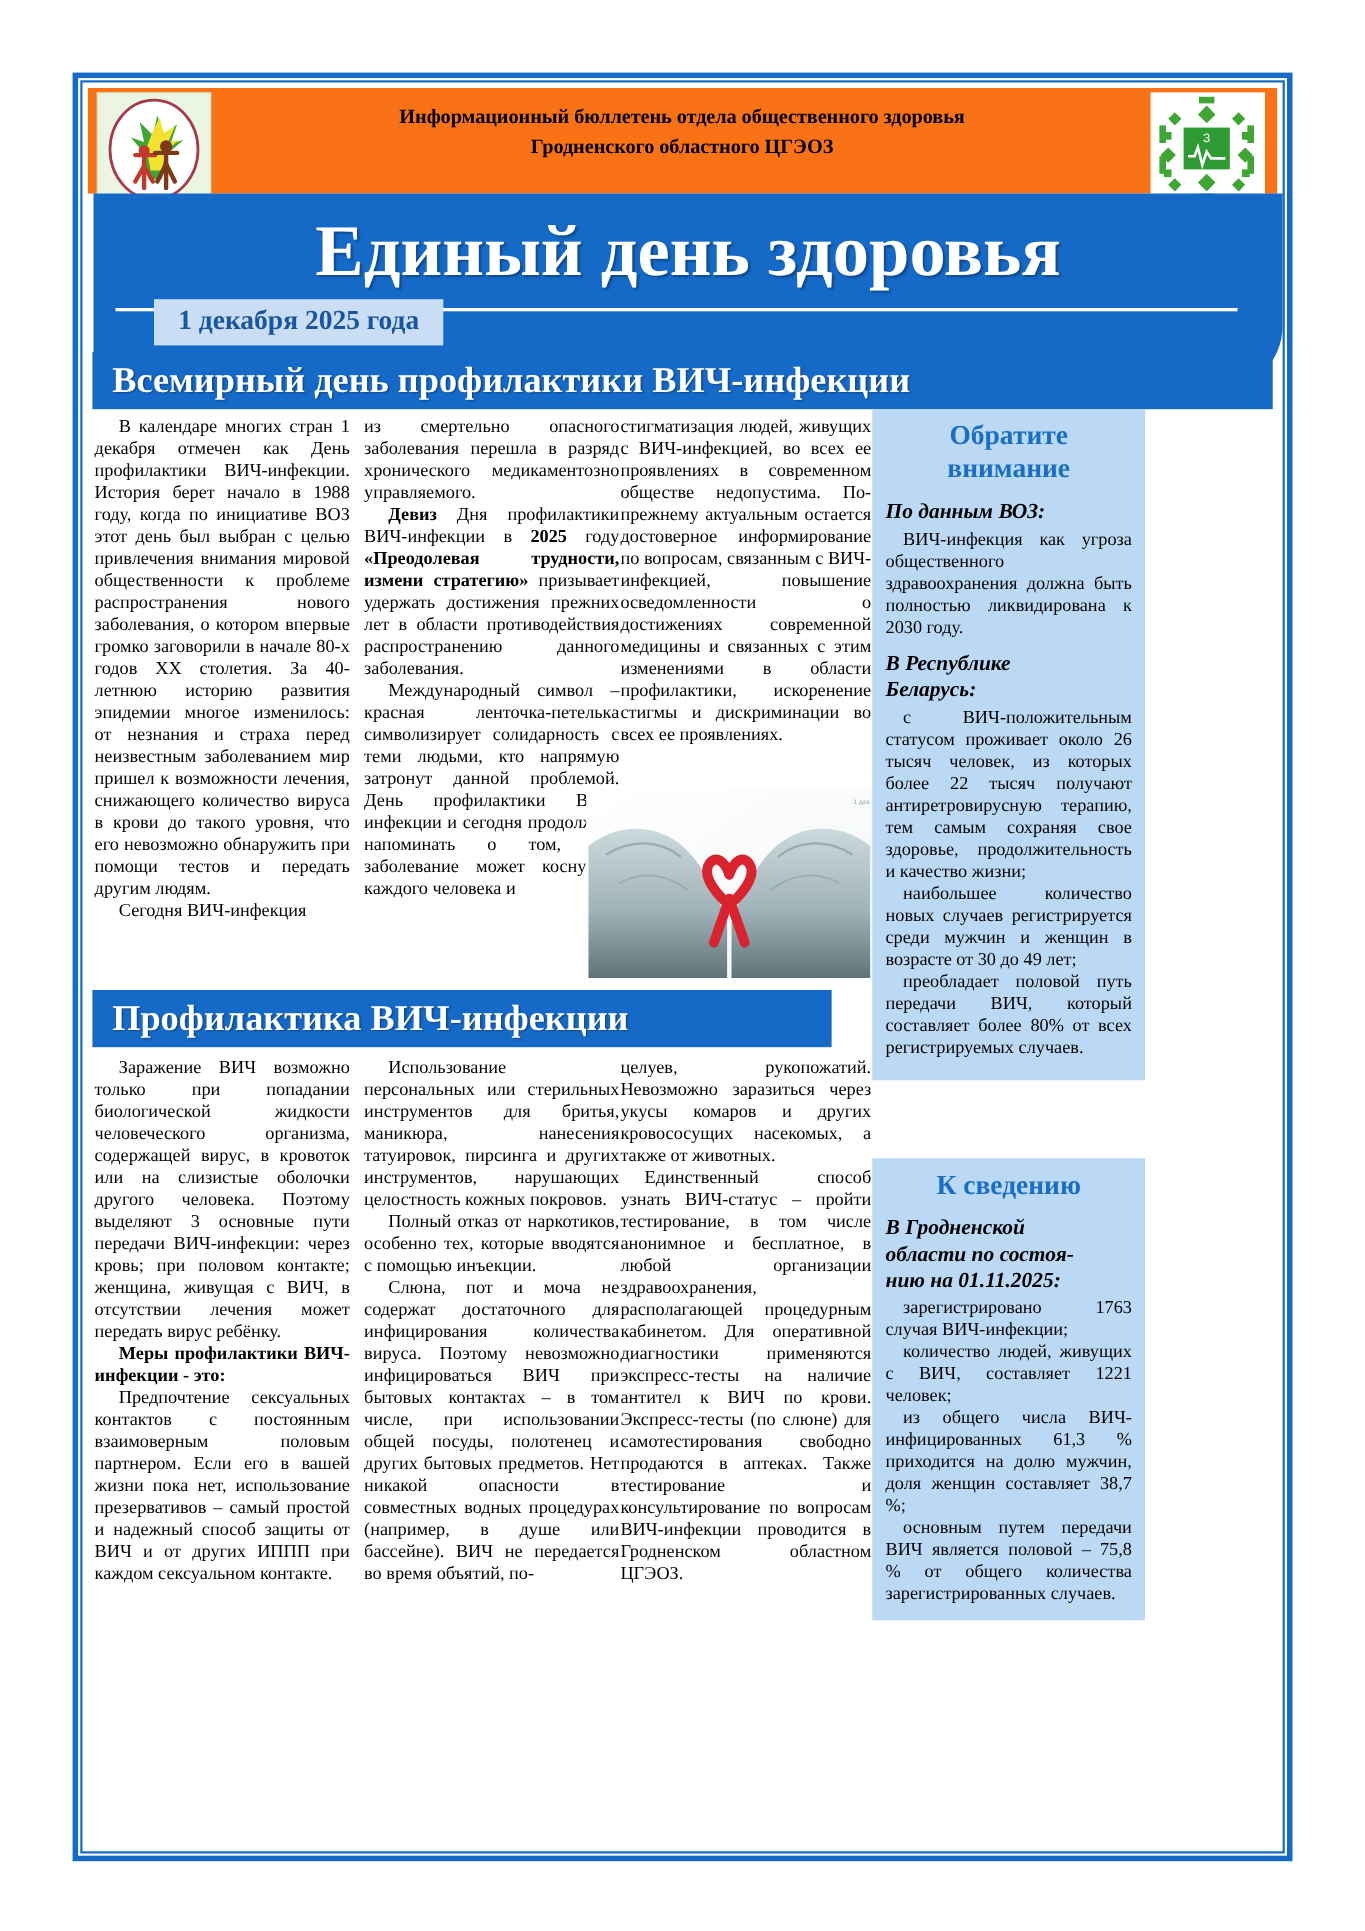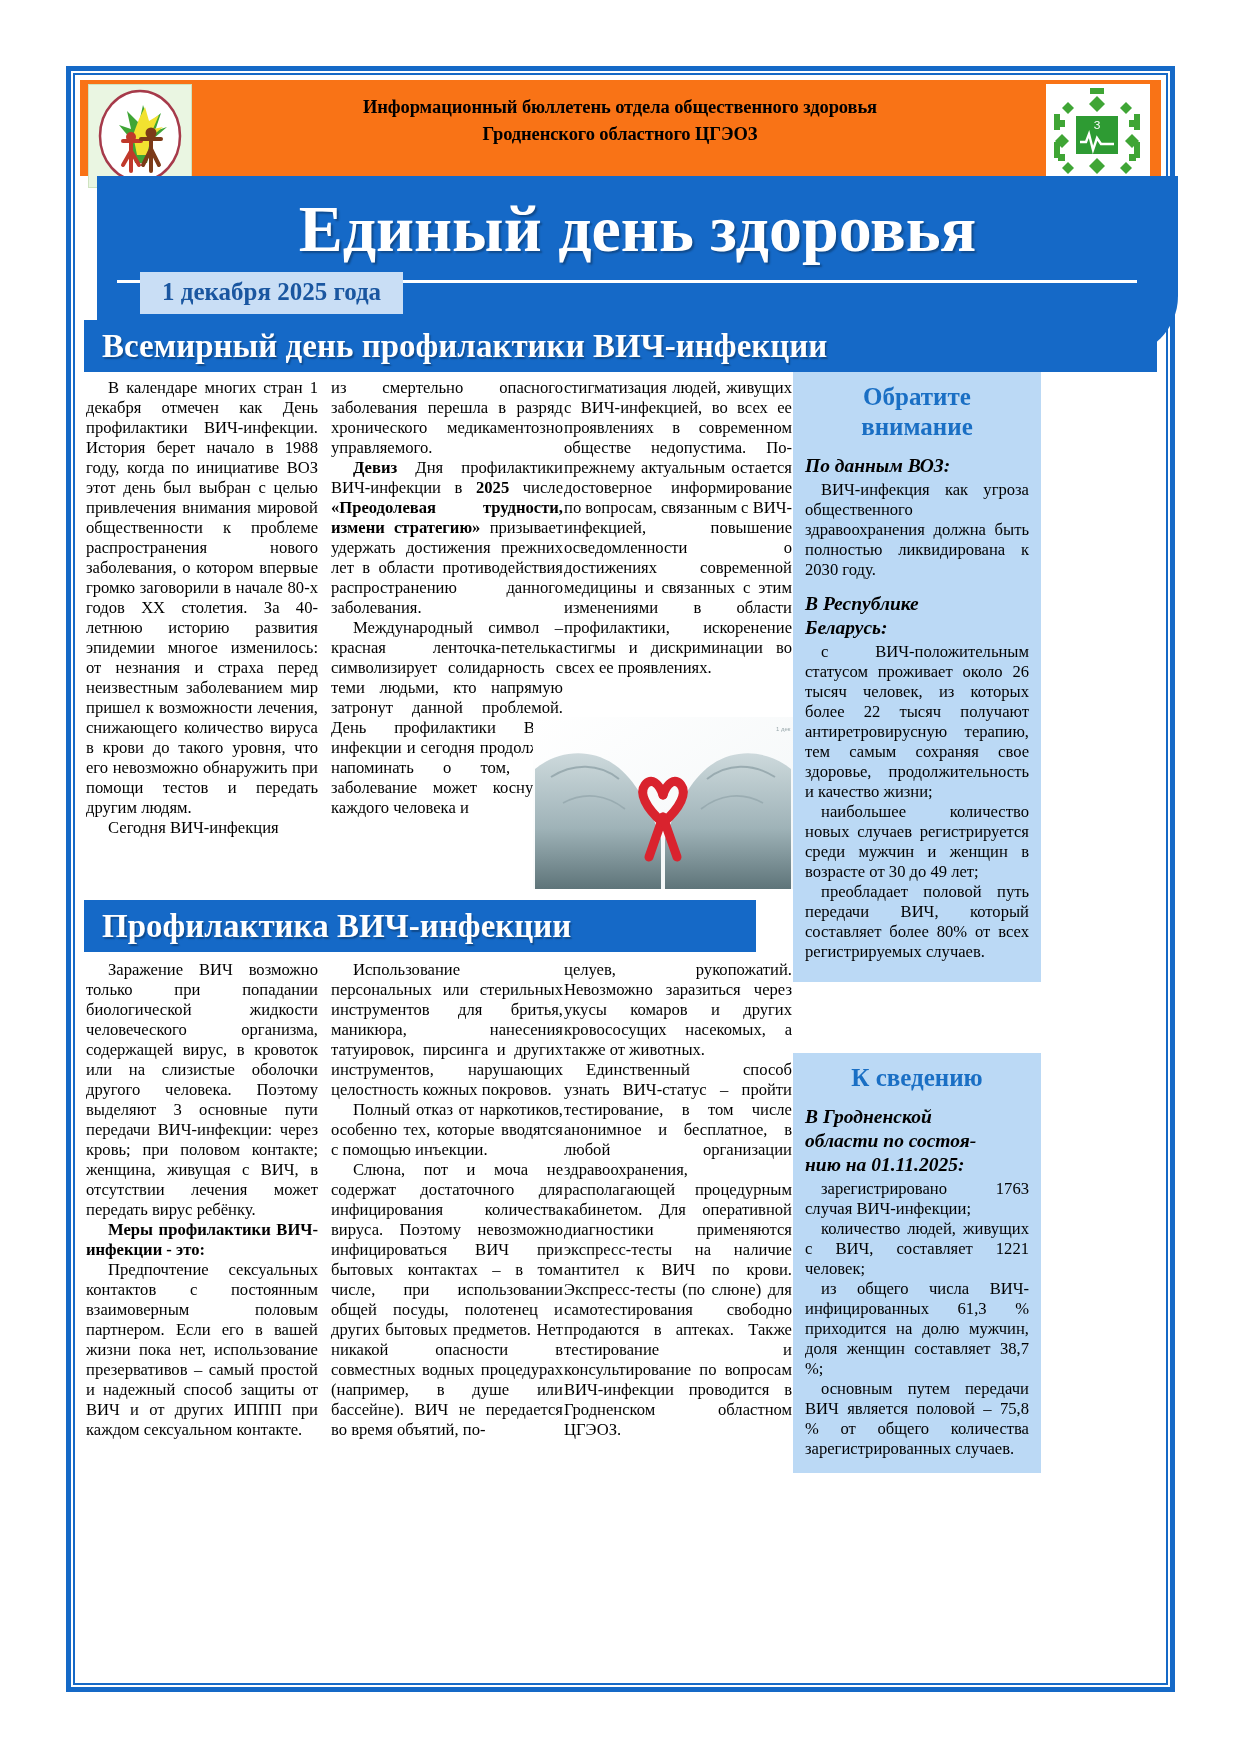--- a/index.html
+++ b/index.html
@@ -79,21 +79,21 @@
     top: 84px;
     width: 104px;
     height: 104px;
     background: #ffffff;
     box-sizing: border-box;
     overflow: hidden;
   }
   
   .title-band {
     position: absolute;
-    left: 97px;
+    left: 85px;
     top: 176px;
     width: 1081px;
     height: 180px;
     background: #1569C7;
     border-bottom-right-radius: 60px;
   }
   .title-band-notch {
     position: absolute;
     left: 0px;
     top: 0px;
@@ -306,21 +306,21 @@
 
   <div class="section-bar" id="section-bar-1">Всемирный день профилактики ВИЧ-инфекции</div>
 
   <div class="col" id="top-col-1">
     <p>В календаре многих стран 1 декабря отмечен как День профилактики ВИЧ-инфекции. История берет начало в 1988 году, когда по инициативе ВОЗ этот день был выбран с целью привлечения внимания мировой общественности к проблеме распространения нового заболевания, о котором впервые громко заговорили в начале 80-х годов XX столетия. За 40-летнюю историю развития эпидемии многое изменилось: от незнания и страха перед неизвестным заболеванием мир пришел к возможности лечения, снижающего количество вируса в крови до такого уровня, что его невозможно обнаружить при помощи тестов и передать другим людям.</p>
     <p>Сегодня ВИЧ-инфекция</p>
   </div>
 
   <div class="col" id="top-col-2">
     <p class="noindent">из смертельно опасного заболевания перешла в разряд хронического медикаментозно управляемого.</p>
-    <p><b>Девиз</b><span> Дня профилактики ВИЧ-инфекции в </span><b>2025</b><span> числе </span><b>«Преодолевая трудности, измени стратегию»</b><span> призывает удержать достижения прежних лет в области противодействия распространению данного заболевания.</span></p>
+    <p><b>Девиз</b><span> Дня профилактики ВИЧ-инфекции в </span><b>2025</b><span> году </span><b>«Преодолевая трудности, измени стратегию»</b><span> призывает удержать достижения прежних лет в области противодействия распространению данного заболевания.</span></p>
     <p>Международный символ – красная ленточка-петелька символизирует солидарность с теми людьми, кто напрямую затронут данной проблемой. День профилактики ВИЧ-инфекции и сегодня продолжает напоминать о том, что заболевание может коснуться каждого человека и</p>
   </div>
 
   <div class="col" id="top-col-3">
     <p class="noindent">стигматизация людей, живущих с ВИЧ-инфекцией, во всех ее проявлениях в современном обществе недопустима. По-прежнему актуальным остается достоверное информирование по вопросам, связанным с ВИЧ-инфекцией, повышение осведомленности о достижениях современной медицины и связанных с этим изменениями в области профилактики, искоренение стигмы и дискриминации во всех ее проявлениях.</p>
   </div>
 
   <div class="photo">
     <svg width="260" height="172" viewBox="0 0 260 172">
       <defs>

